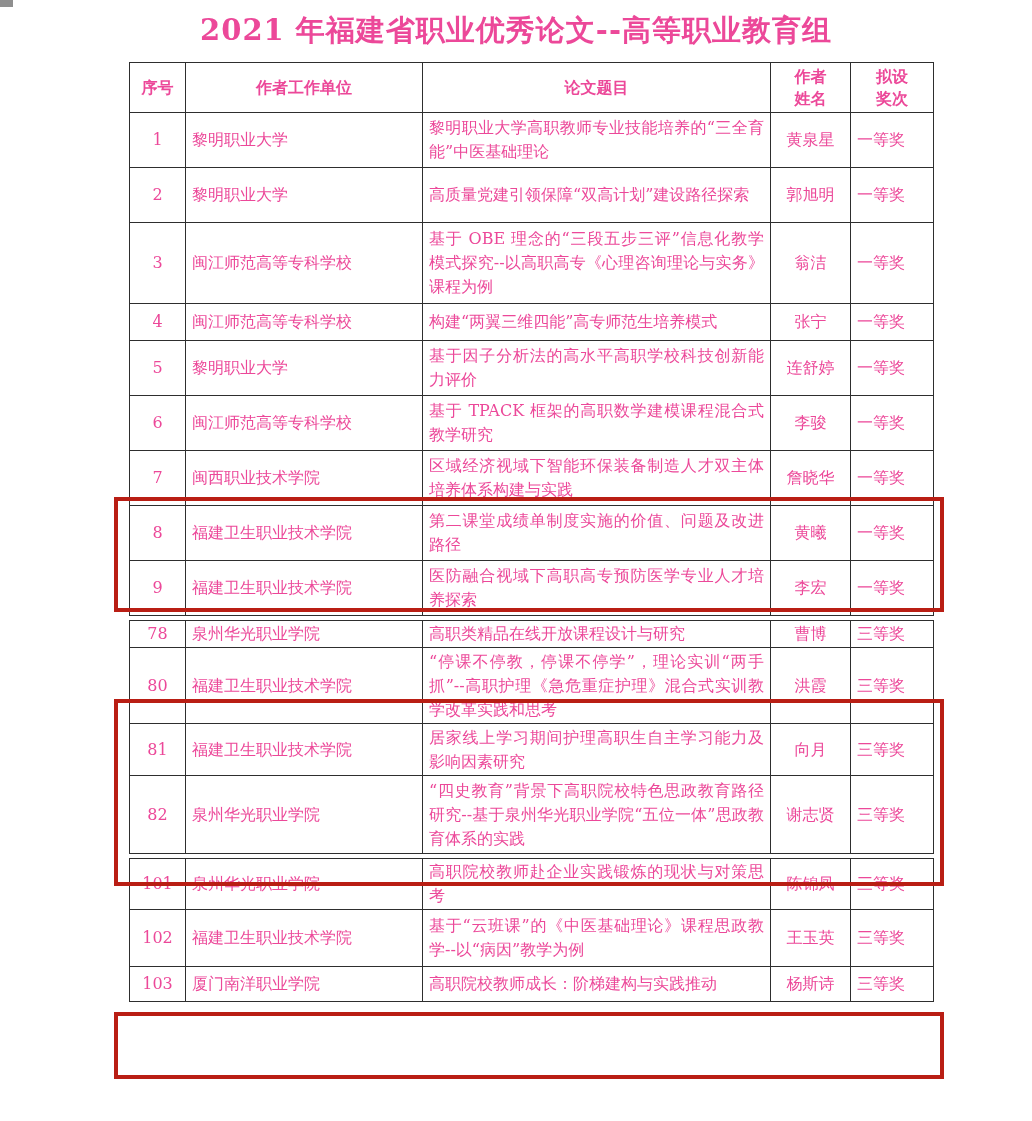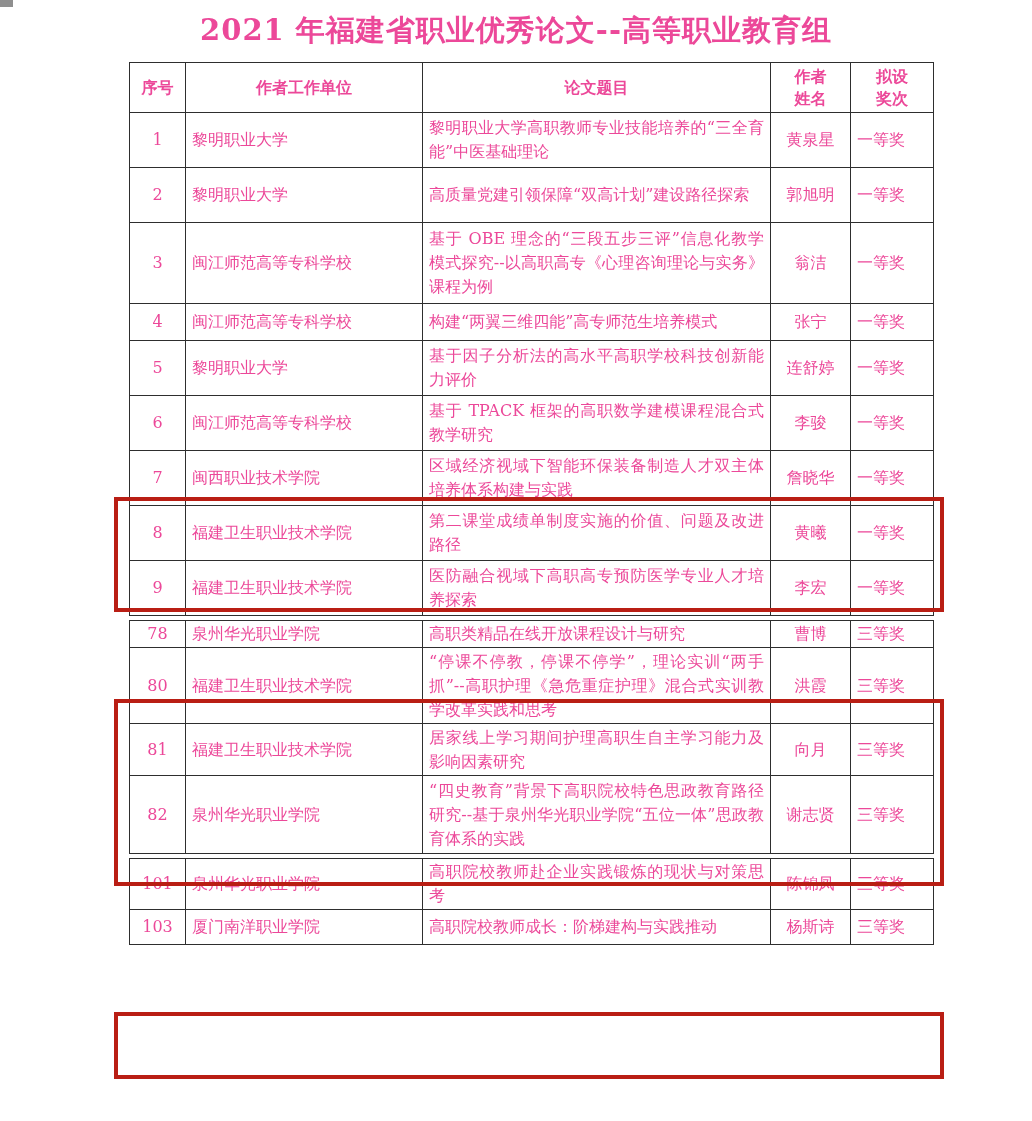--- a/index.html
+++ b/index.html
@@ -209,20 +209,27 @@
           <col style="width:83px">
       </colgroup>
       <tbody>
           <tr style="height: 50px;">
             <td class="td-index">101</td>
             <td class="td-unit">泉州华光职业学院</td>
             <td class="td-title">高职院校教师赴企业实践锻炼的现状与对策思考</td>
             <td class="td-author">陈锦凤</td>
             <td class="td-award">三等奖</td>
           </tr>
+          <tr style="height: 57px;">
+            <td class="td-index">102</td>
+            <td class="td-unit">福建卫生职业技术学院</td>
+            <td class="td-title">基于“云班课”的《中医基础理论》课程思政教学--以“病因”教学为例</td>
+            <td class="td-author">王玉英</td>
+            <td class="td-award">三等奖</td>
+          </tr>
           <tr style="height: 35px;">
             <td class="td-index">103</td>
             <td class="td-unit">厦门南洋职业学院</td>
             <td class="td-title">高职院校教师成长：阶梯建构与实践推动</td>
             <td class="td-author">杨斯诗</td>
             <td class="td-award">三等奖</td>
           </tr>
         </tbody>
     </table>
 

